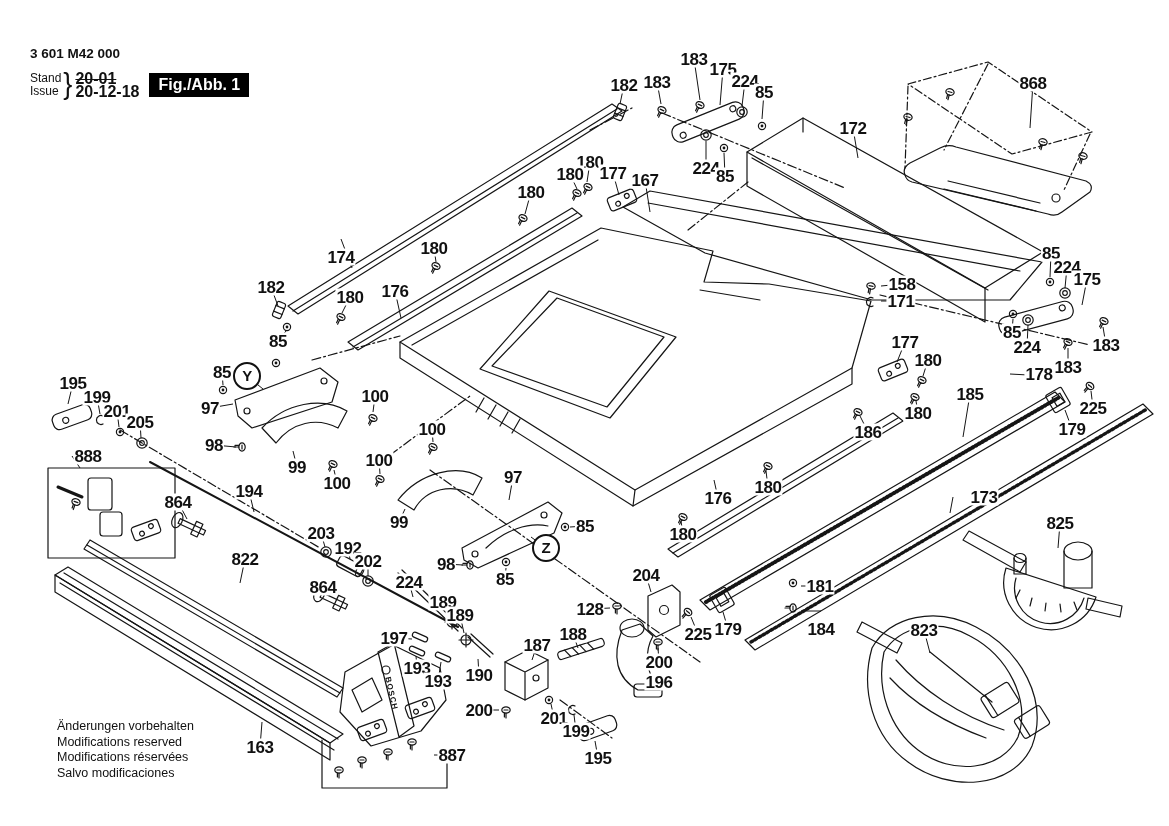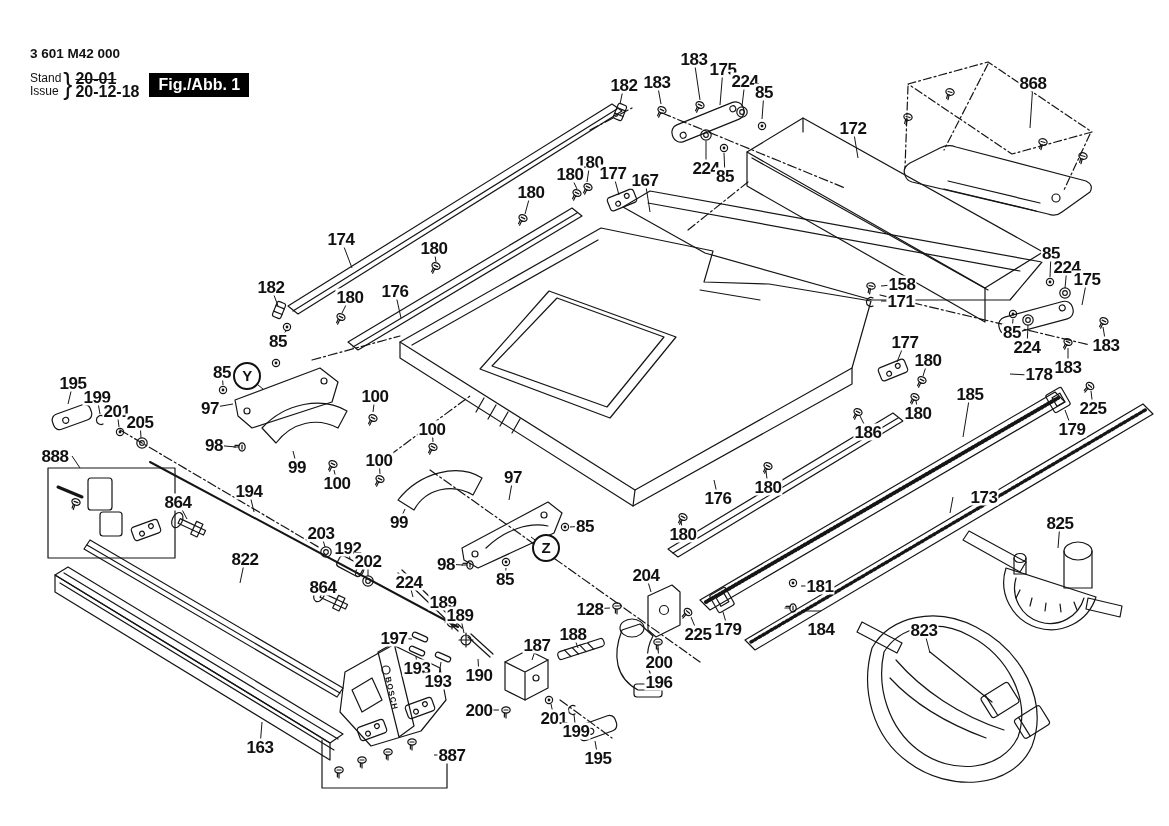--- a/index.html
+++ b/index.html
@@ -436,21 +436,21 @@
       <div class="callout" style="left: 624px; top: 85px;">182</div>
       <div class="callout" style="left: 657px; top: 82px;">183</div>
       <div class="callout" style="left: 853px; top: 128px;">172</div>
       <div class="callout" style="left: 1033px; top: 83px;">868</div>
       <div class="callout" style="left: 590px; top: 162px;">180</div>
       <div class="callout" style="left: 570px; top: 174px;">180</div>
       <div class="callout" style="left: 613px; top: 173px;">177</div>
       <div class="callout" style="left: 645px; top: 180px;">167</div>
       <div class="callout" style="left: 706px; top: 168px;">224</div>
       <div class="callout" style="left: 725px; top: 176px;">85</div>
-      <div class="callout" style="left: 341px; top: 239px;">174</div>
+      <div class="callout" style="left: 341px; top: 257px;">174</div>
       <div class="callout" style="left: 271px; top: 287px;">182</div>
       <div class="callout" style="left: 278px; top: 341px;">85</div>
       <div class="callout" style="left: 350px; top: 297px;">180</div>
       <div class="callout" style="left: 395px; top: 291px;">176</div>
       <div class="callout" style="left: 434px; top: 248px;">180</div>
       <div class="callout" style="left: 531px; top: 192px;">180</div>
       <div class="callout" style="left: 902px; top: 284px;">158</div>
       <div class="callout" style="left: 901px; top: 301px;">171</div>
       <div class="callout" style="left: 1051px; top: 253px;">85</div>
       <div class="callout" style="left: 1067px; top: 267px;">224</div>
@@ -474,21 +474,21 @@
       <div class="callout" style="left: 820px; top: 586px;">181</div>
       <div class="callout" style="left: 821px; top: 629px;">184</div>
       <div class="callout" style="left: 698px; top: 634px;">225</div>
       <div class="callout" style="left: 728px; top: 629px;">179</div>
       <div class="callout" style="left: 1060px; top: 523px;">825</div>
       <div class="callout" style="left: 924px; top: 630px;">823</div>
       <div class="callout" style="left: 73px; top: 383px;">195</div>
       <div class="callout" style="left: 97px; top: 397px;">199</div>
       <div class="callout" style="left: 117px; top: 411px;">201</div>
       <div class="callout" style="left: 140px; top: 422px;">205</div>
-      <div class="callout" style="left: 55px; top: 456px; text-align: center;">888</div>
+      <div class="callout" style="left: 88px; top: 456px; text-align: center;">888</div>
       <div class="callout" style="left: 178px; top: 502px;">864</div>
       <div class="callout" style="left: 249px; top: 491px;">194</div>
       <div class="callout" style="left: 245px; top: 559px;">822</div>
       <div class="callout" style="left: 222px; top: 372px;">85</div>
       <div class="callout" style="left: 210px; top: 408px;">97</div>
       <div class="callout" style="left: 214px; top: 445px;">98</div>
       <div class="callout" style="left: 297px; top: 467px;">99</div>
       <div class="callout" style="left: 375px; top: 396px;">100</div>
       <div class="callout" style="left: 337px; top: 483px;">100</div>
       <div class="callout" style="left: 379px; top: 460px;">100</div>
@@ -537,14 +537,20 @@
       </div>
       <div class="brace">}</div>
       <div class="sdates">
         <div class="strike">20-01</div>
         <div>20-12-18</div>
       </div>
       <div class="figbox">Fig./Abb. 1</div>
     </div>
   </div>
 
+  <div id="footerblock">
+    <div>Änderungen vorbehalten</div>
+    <div>Modifications reserved</div>
+    <div>Modifications réservées</div>
+    <div>Salvo modificaciones</div>
+  </div>
 
 </div>
 
 </body></html>

